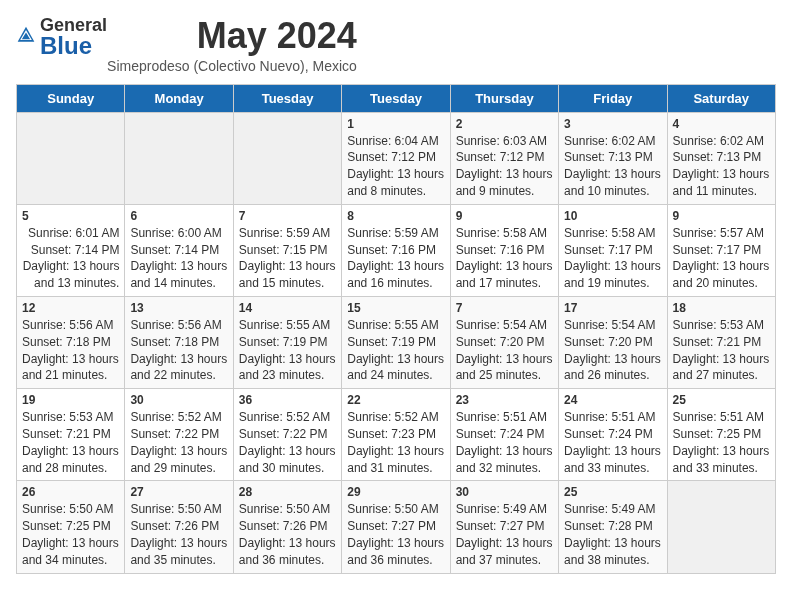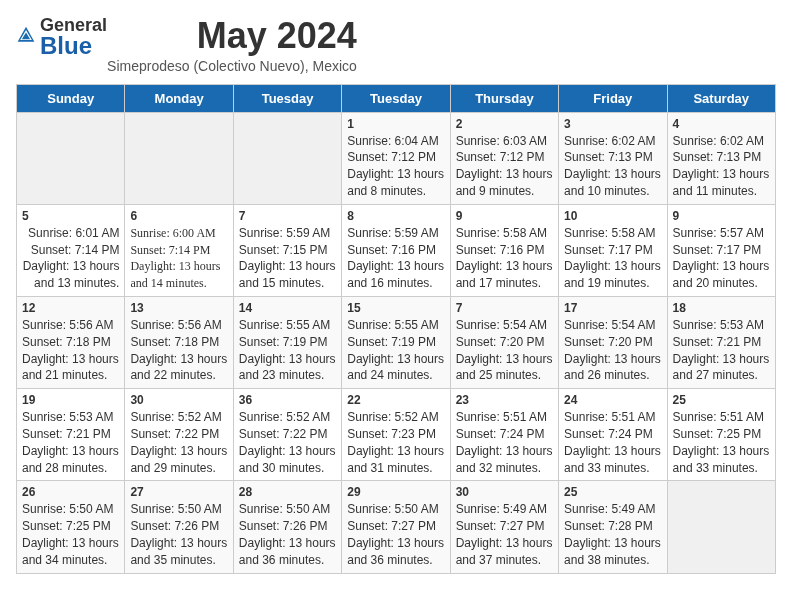--- a/index.html
+++ b/index.html
@@ -164,21 +164,21 @@
       <tr>
         <td>
           <div class="day-number">5</div>
           <div class="day-info" style="white-space: pre-line; text-align: right;">Sunrise: 6:01 AM
 Sunset: 7:14 PM
 Daylight: 13 hours
 and 13 minutes.</div>
         </td>
         <td>
           <div class="day-number">6</div>
-          <div class="day-info" style="white-space: pre-line; font-family: Liberation Serif, serif;">Sunrise: 6:00 AM
+          <div class="day-info" style="white-space: pre-line;">Sunrise: 6:00 AM
 Sunset: 7:14 PM
 Daylight: 13 hours
 and 14 minutes.</div>
         </td>
         <td>
           <div class="day-number">7</div>
           <div class="day-info" style="white-space: pre-line;">Sunrise: 5:59 AM
 Sunset: 7:15 PM
 Daylight: 13 hours
 and 15 minutes.</div>

